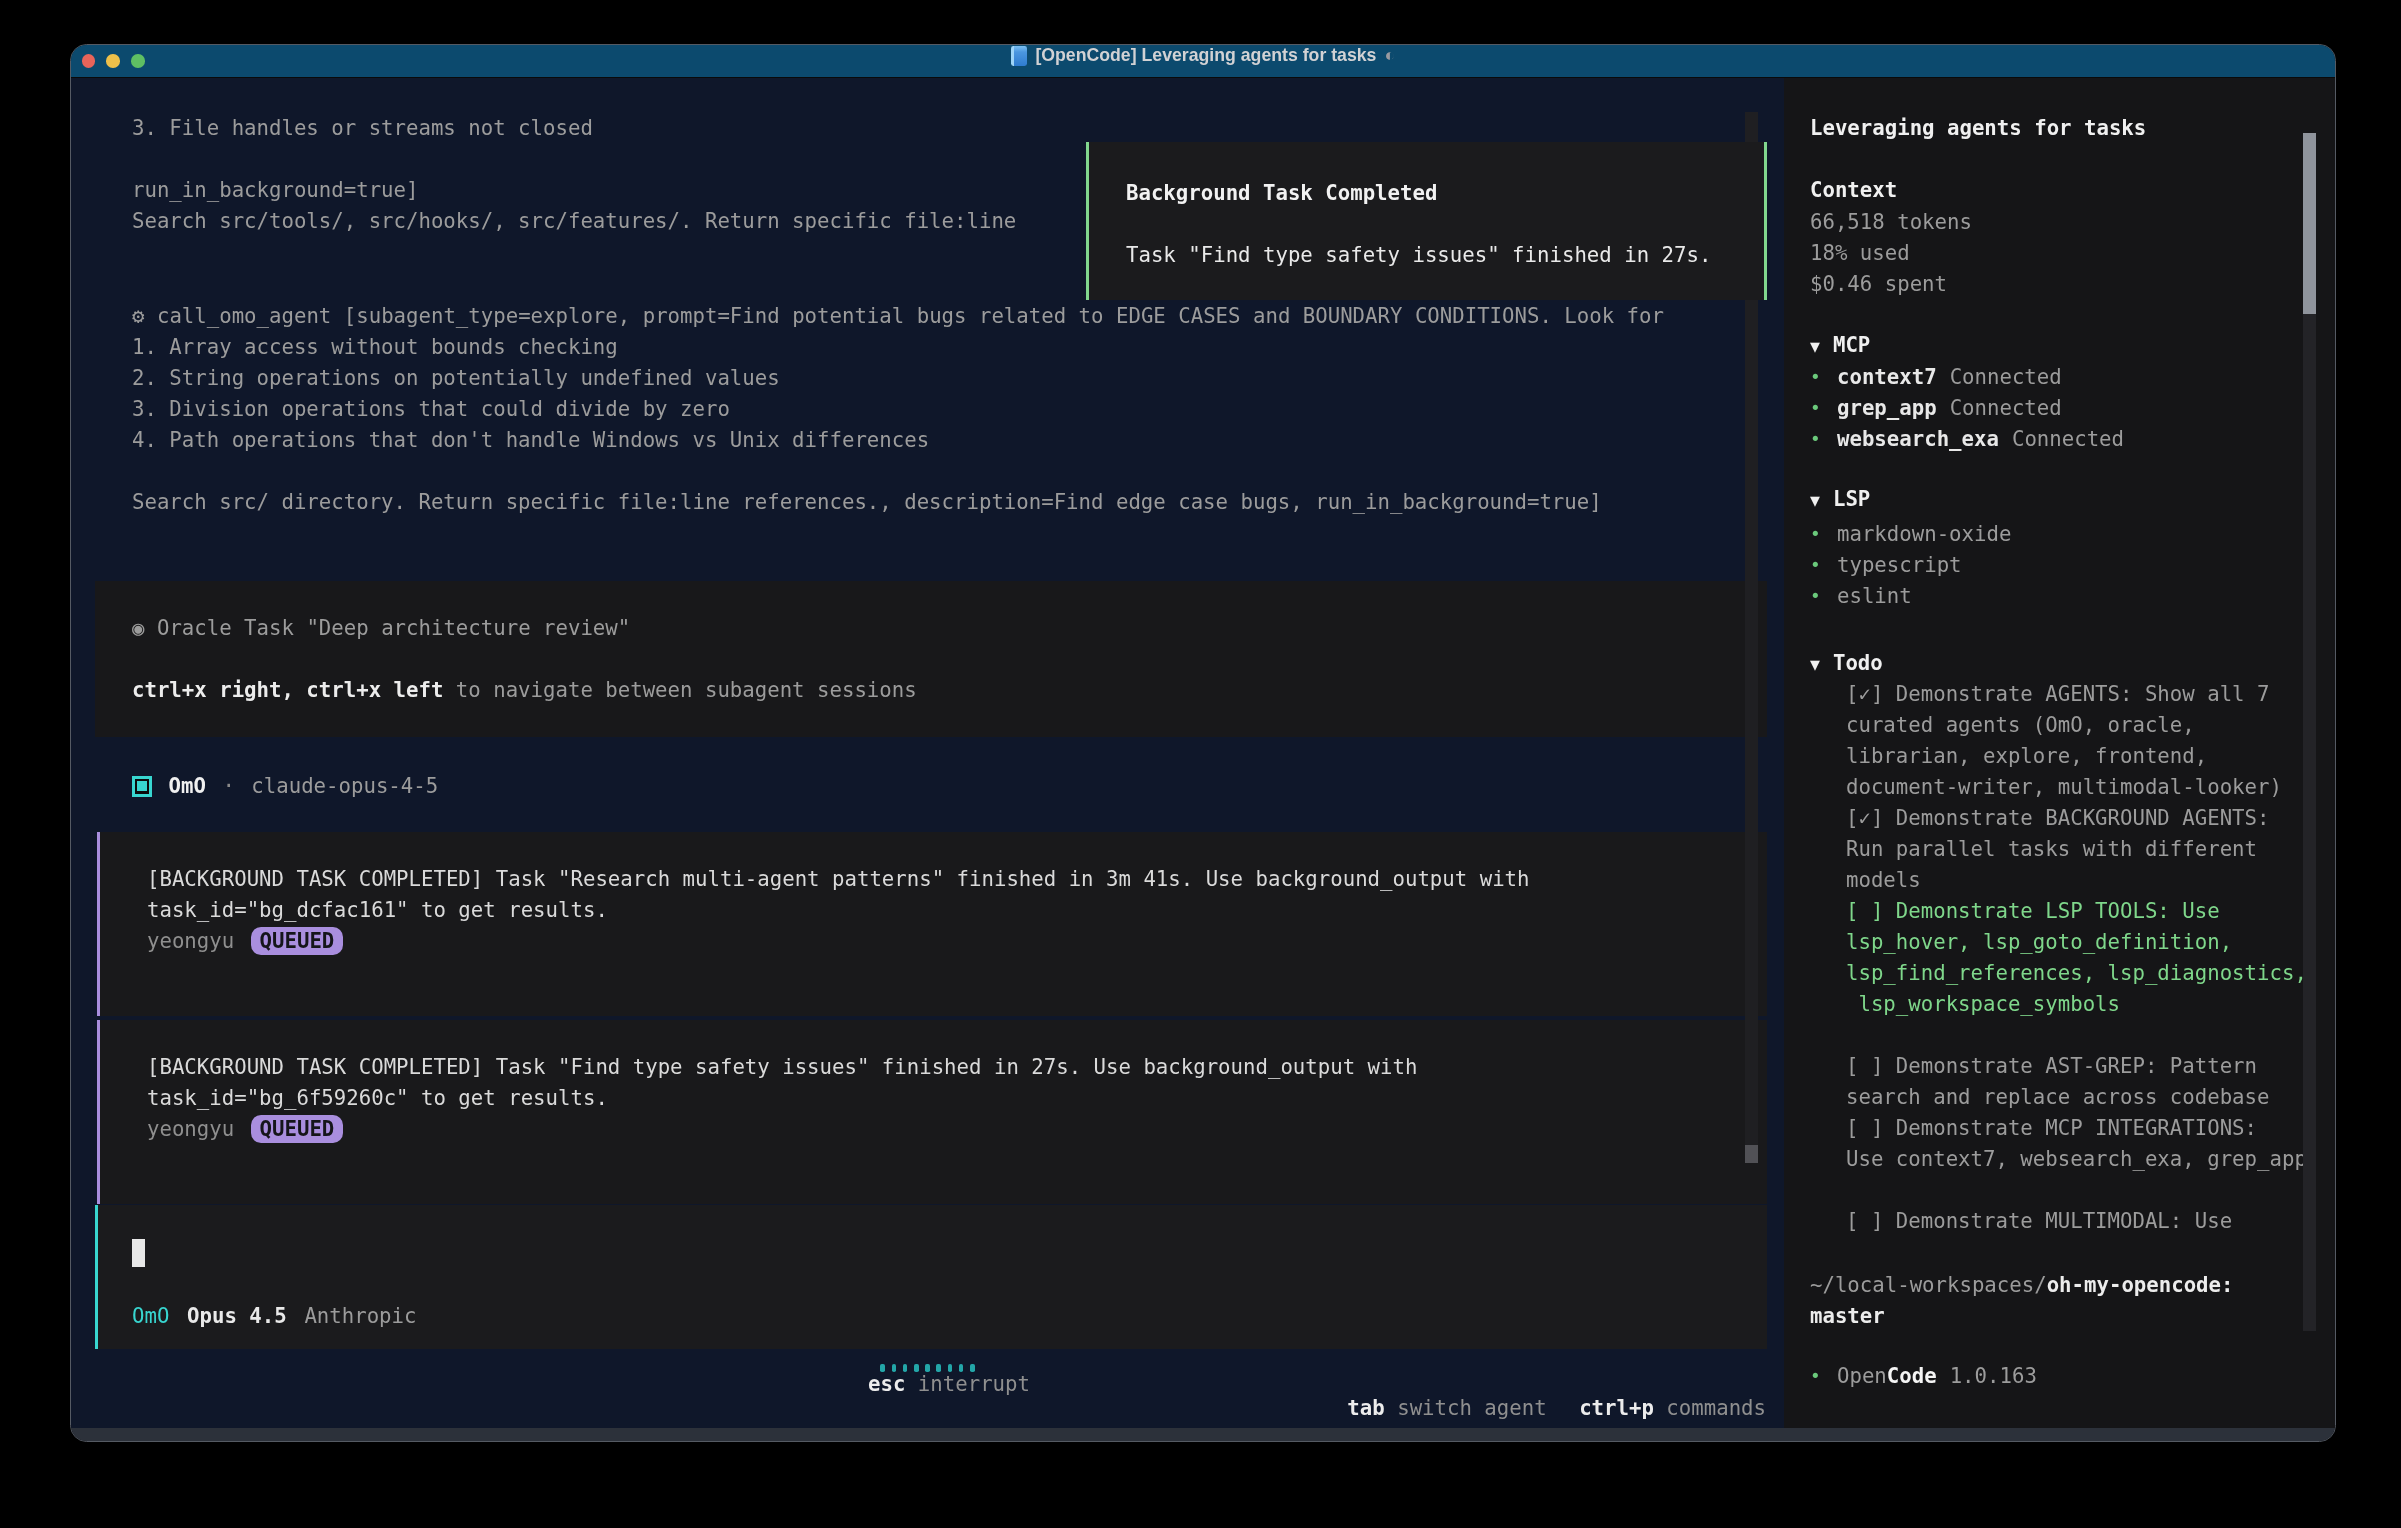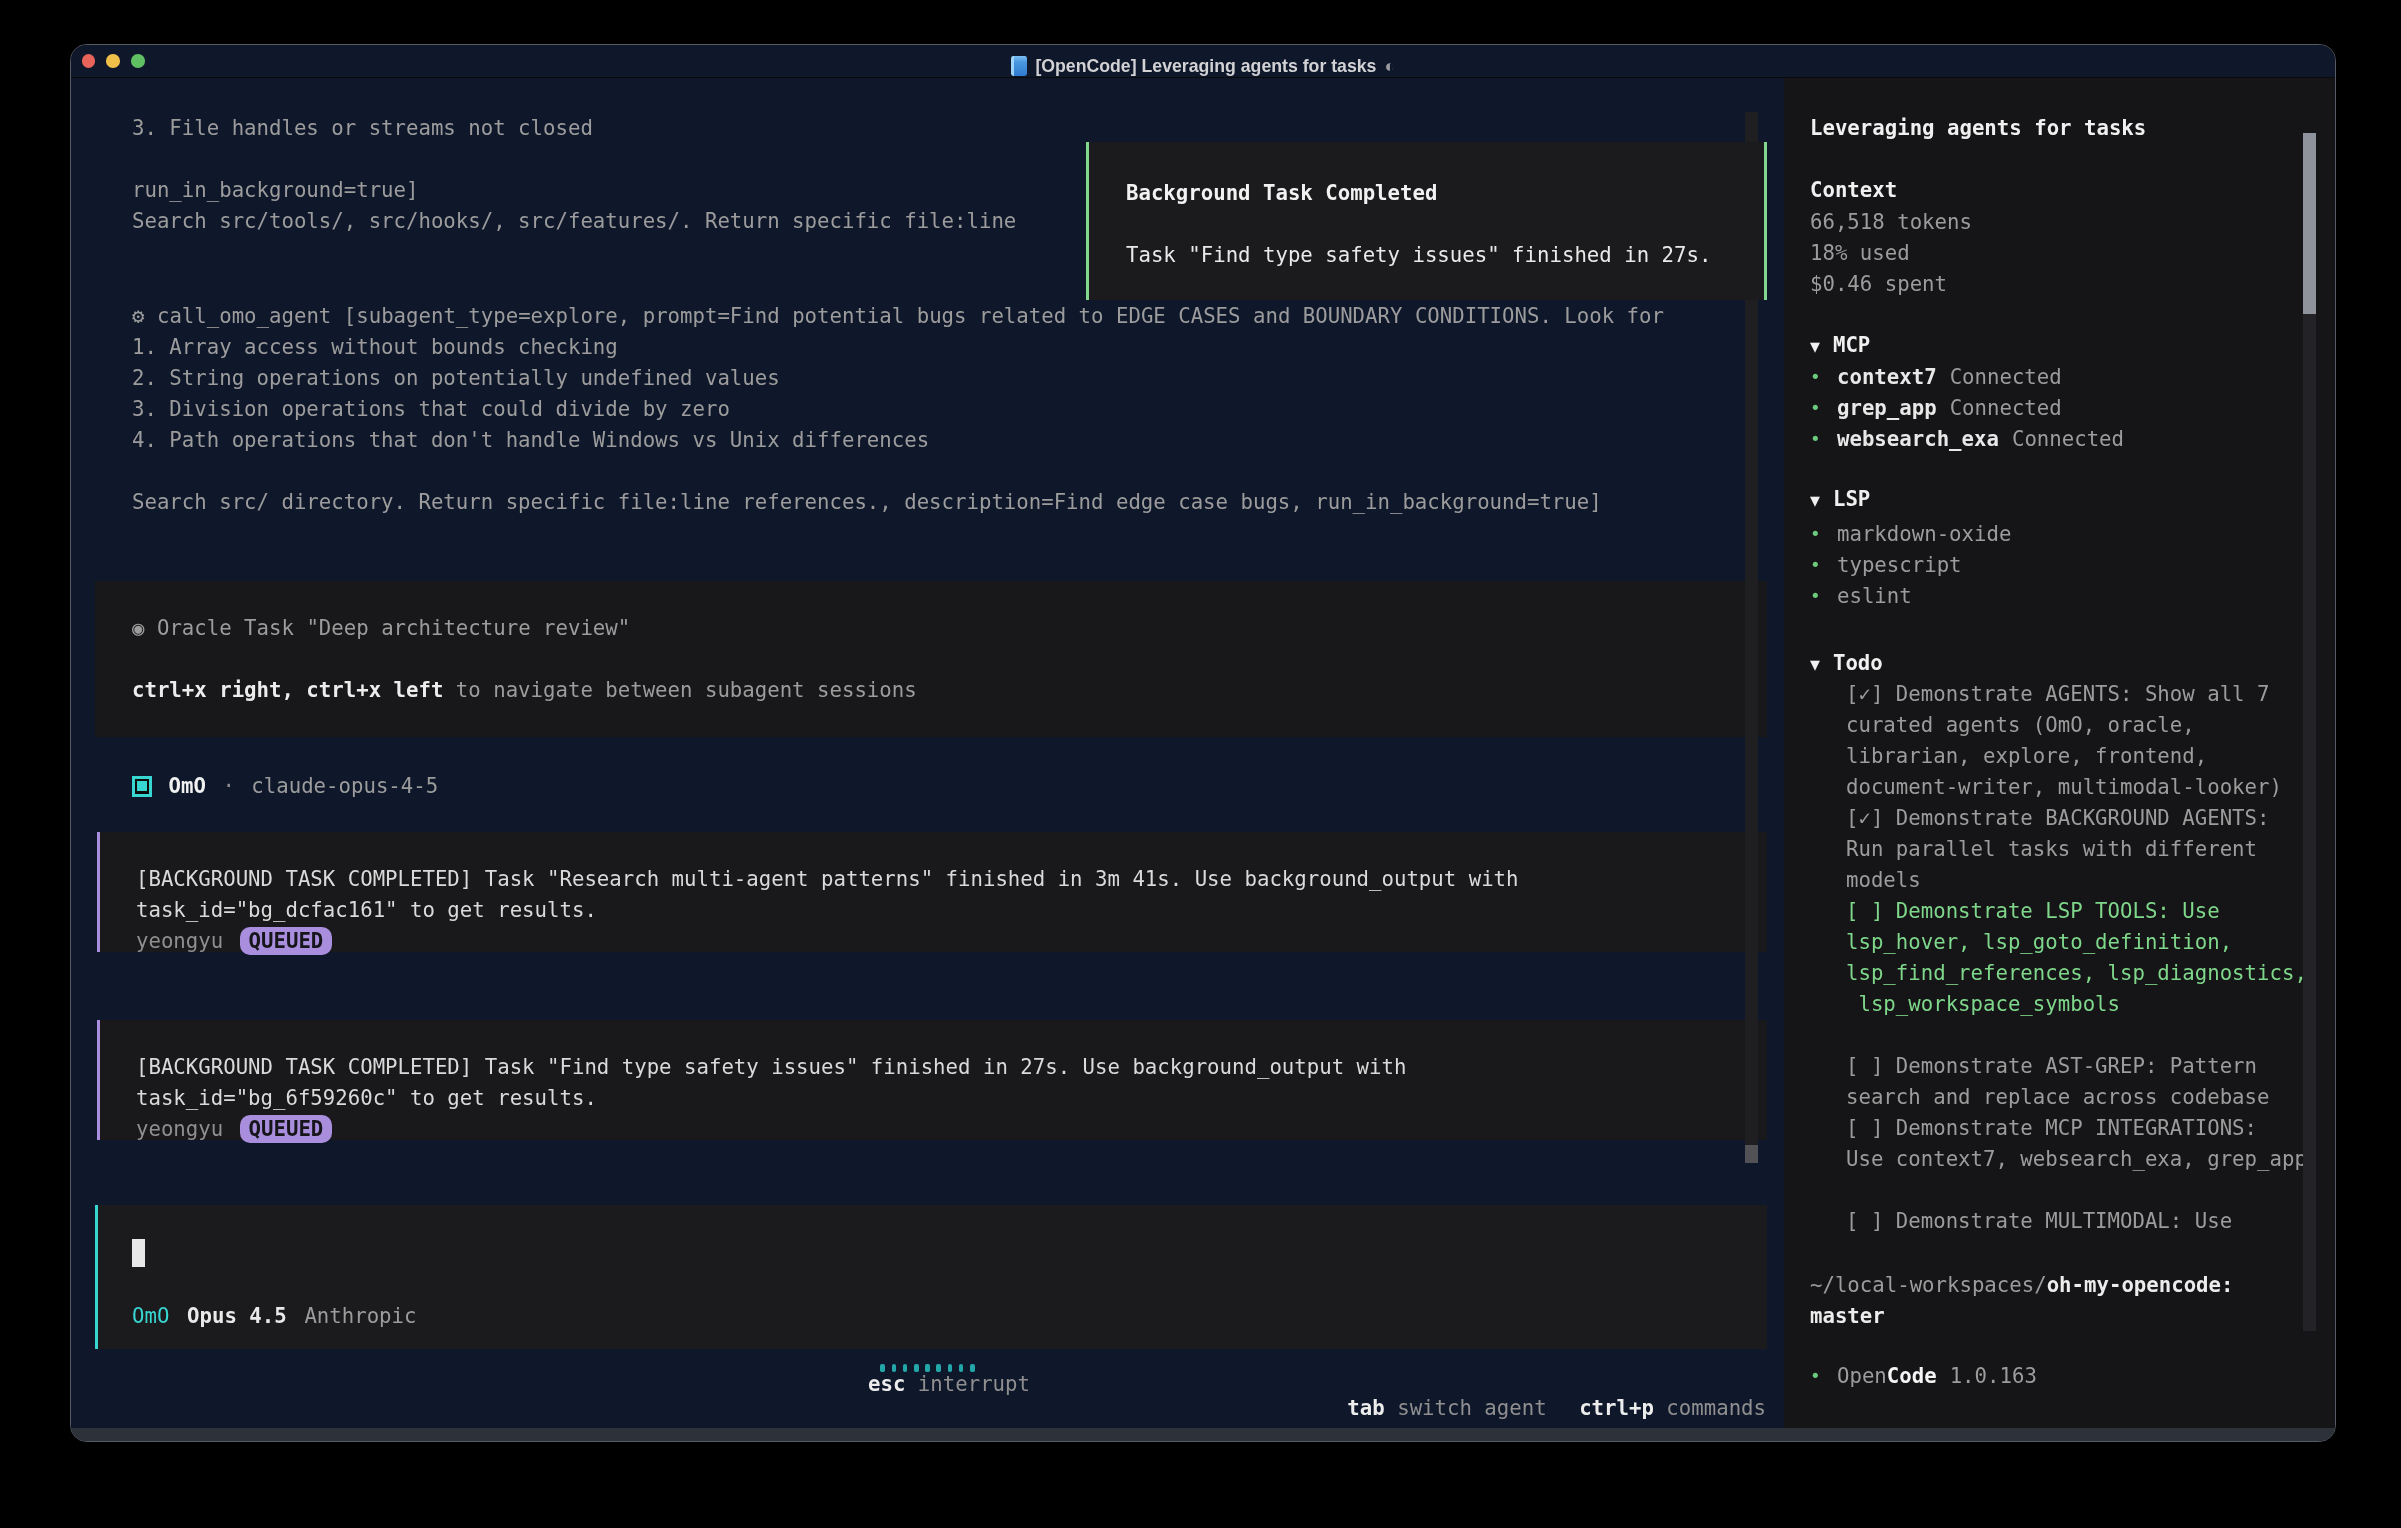--- a/index.html
+++ b/index.html
@@ -3,22 +3,22 @@
 <meta charset="utf-8">
 <style>
   * { margin:0; padding:0; box-sizing:border-box; }
   html,body { width:2401px; height:1528px; background:#000; overflow:hidden; }
   body { font-family:"DejaVu Sans Mono", monospace; font-size:20.7px; color:#9c9c9c; }
 
   .window{ position:absolute; left:70px; top:44px; width:2266px; height:1398px;
     background:#0c0c0d; border:1.8px solid #555a63; border-radius:16.5px; overflow:hidden; }
 
   
-  .titlebar{ position:absolute; left:0; top:0; right:0; height:32.5px; background:#0f172a;
-    border-bottom:1.2px solid #0a0a0a; display:flex; align-items:flex-end; justify-content:center; }
+  .titlebar{ position:absolute; left:0; top:0; right:0; height:32.5px; background:#0c4a6e;
+    border-bottom:1.2px solid #0a0a0a; display:flex; align-items:flex-start; justify-content:center; }
   .traffic{ position:absolute; left:10.6px; top:0; height:32.5px; display:flex; align-items:center; gap:11.2px; }
   .tl{ width:13.6px; height:13.6px; border-radius:50%; }
   .tl.red{ background:#e8645a; } .tl.yellow{ background:#eec04a; } .tl.green{ background:#5fbf63; }
   .title{ display:flex; align-items:center; gap:8.3px; font-family:"Liberation Sans", sans-serif;
     font-weight:bold; font-size:17.7px; color:#d2d2d4; }
   .doc-icon{ width:16.5px; height:20px; border-radius:2.4px;
     background:linear-gradient(180deg,#7cc0f2 0%,#4b97e0 30%,#2f7cd0 100%);
     border-left:3px solid #9ed4f7; display:inline-block; }
   .title-status{ color:#9a9aa0; font-size:17.7px; font-weight:normal; }
 
@@ -42,22 +42,22 @@
 
   
   .agent-header{ position:absolute; left:61px; top:693px; height:31px; display:flex; align-items:center; gap:16.5px; }
   .agent-box-icon{ width:20px; height:21px; border:3px solid #38d6d0; background:#0c0c0d;
     display:flex; align-items:center; justify-content:center; }
   .agent-box-icon i{ display:block; width:9.5px; height:10.6px; background:#38d6d0; }
   .agent-name{ color:#f0f0f0; font-weight:bold; }
   .dot-sep{ color:#8a8a8a; }
 
   
-  .task-box{ position:absolute; left:26px; width:1670px; height:120px; background:#19191b;
-    border-left:3.5px solid #a98ede; padding:32px 0 0 36px; }
+  .task-box{ position:absolute; left:26px; width:1670px; height:184px; background:#19191b;
+    border-left:3.5px solid #a98ede; padding:32px 0 0 47px; }
   #box1{ top:754px; } #box2{ top:942px; }
   .task-meta{ display:flex; align-items:center; gap:16.5px; height:31px; }
   .user{ color:#8f8f8f; }
   .badge{ display:inline-block; background:#a98ede; color:#15151a; font-weight:bold;
     height:28px; line-height:28px; padding:0 8.9px; border-radius:10px; }
 
   
   .toast{ position:absolute; left:1015px; top:64px; width:681px; height:158px; background:#1b1b1d;
     border-left:3px solid #82d78e; border-right:3px solid #82d78e; padding:36px 0 0 37px; z-index:5; }
   .toast-title{ color:#f2f2f2; font-weight:bold; }

